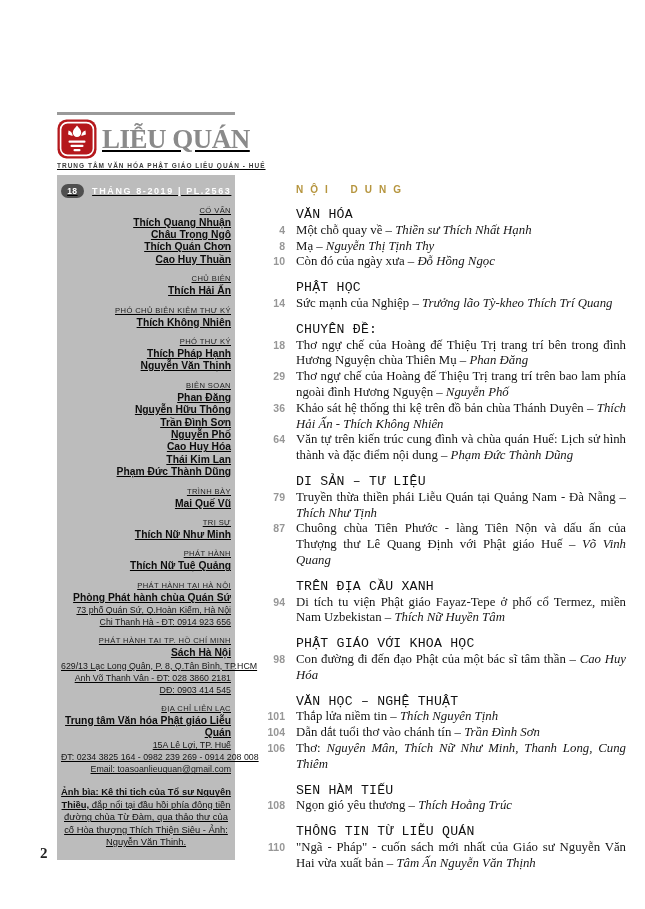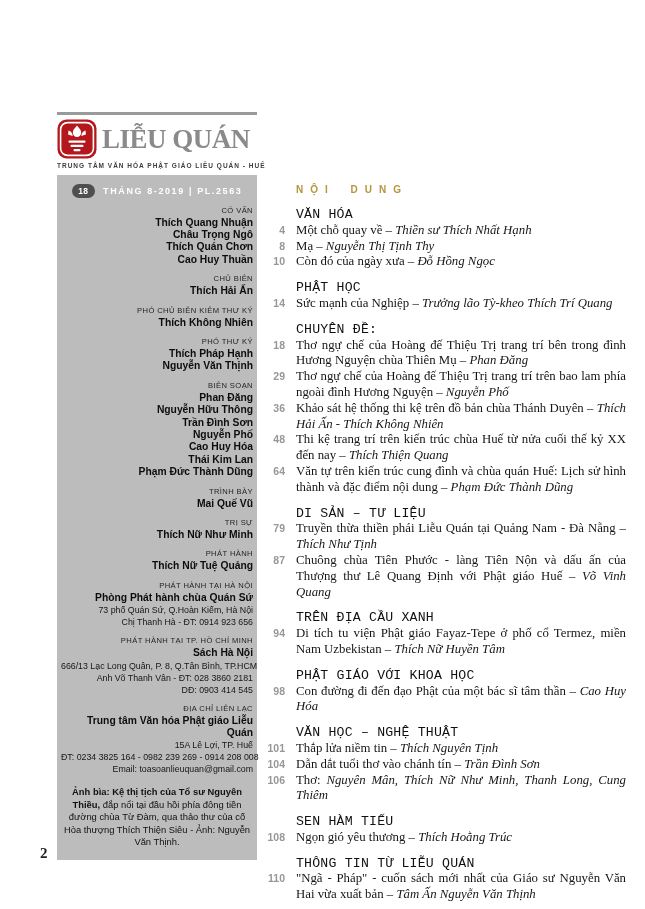--- a/index.html
+++ b/index.html
@@ -1,21 +1,21 @@
 <!DOCTYPE html>
 <html><head>
 <meta charset="utf-8">
 <style>
   * { margin:0; padding:0; box-sizing:border-box; }
   html,body { width:645px; height:909px; }
   body { position:relative; background:#ffffff; overflow:hidden;
          font-family:"Liberation Sans","DejaVu Sans",sans-serif; }
 
   
-  .sidebar { position:absolute; left:57px; top:112px; width:200px; }
+  .sidebar { position:absolute; left:57px; top:112px; width:178px;text-decoration:underline; }
   .logo-rule { height:3px; background:#9a9a9a; }
   .logo-row { display:flex; align-items:center; gap:5px; padding:4px 0 1px; }
   .seal svg { display:block; }
   .logo-title { font-family:"Liberation Serif","DejaVu Serif",serif; font-weight:bold;
                 font-size:27px; color:#8a8a8a; letter-spacing:-0.5px; white-space:nowrap; }
   .tagline { font-size:6.5px; font-weight:bold; letter-spacing:1px; color:#3d3d3d;
              white-space:nowrap; text-align:center; padding:2px 0 6px; }
 
   .gray-box { background:#bcbcbc; padding:9px 4px 12px; text-align:center; }
   .issue-row { display:flex; align-items:center; justify-content:center; gap:8px; margin-bottom:4px; }
@@ -203,21 +203,21 @@
         </div>
 
         <div class="mast-group">
           <div class="mast-label">PHÁT HÀNH TẠI TP. HỒ CHÍ MINH</div>
           <div>
 
               <div class="mast-name">Sách Hà Nội</div>
             </div>
           <div>
 
-              <div class="mast-detail">666/13 Lạc Long Quân, P. 8, Q.Tân Bình, TP.HCM</div>
+              <div class="mast-detail">629/13 Lạc Long Quân, P. 8, Q.Tân Bình, TP.HCM</div>
 
               <div class="mast-detail">Anh Võ Thanh Vân - ĐT: 028 3860 2181</div>
 
               <div class="mast-detail">DĐ: 0903 414 545</div>
             </div>
         </div>
 
         <div class="mast-group">
           <div class="mast-label">ĐỊA CHỈ LIÊN LẠC</div>
           <div>
@@ -290,24 +290,20 @@
             <div class="toc-item">
               <div class="toc-page">29</div>
               <div class="toc-entry"><span>Thơ ngự chế của Hoàng đế Thiệu Trị trang trí trên bao lam phía ngoài đình Hương Nguyện</span><span> – </span><em>Nguyễn Phố</em></div>
             </div>
 
             <div class="toc-item">
               <div class="toc-page">36</div>
               <div class="toc-entry"><span>Khảo sát hệ thống thi kệ trên đồ bản chùa Thánh Duyên</span><span> – </span><em>Thích Hải Ấn - Thích Không Nhiên</em></div>
             </div>
 
-            <div class="toc-item">
-              <div class="toc-page">48</div>
-              <div class="toc-entry"><span>Thi kệ trang trí trên kiến trúc chùa Huế từ nửa cuối thế kỷ XX đến nay</span><span> – </span><em>Thích Thiện Quang</em></div>
-            </div>
 
             <div class="toc-item">
               <div class="toc-page">64</div>
               <div class="toc-entry"><span>Văn tự trên kiến trúc cung đình và chùa quán Huế: Lịch sử hình thành và đặc điểm nội dung</span><span> – </span><em>Phạm Đức Thành Dũng</em></div>
             </div>
           </div>
       </section>
 
       <section class="toc-section">
         <div class="toc-heading">DI SẢN – TƯ LIỆU</div>

